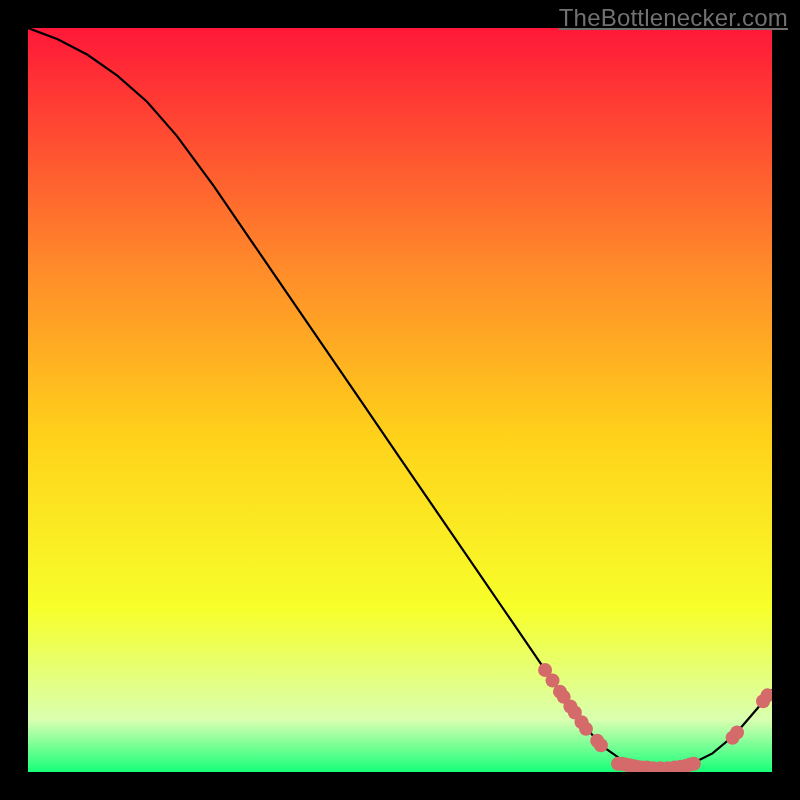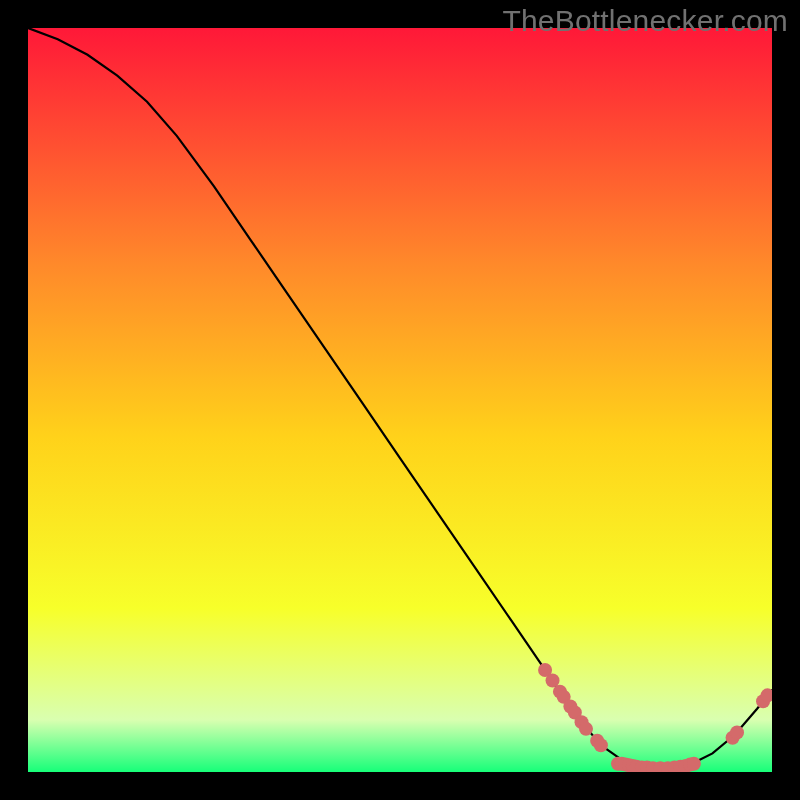--- a/index.html
+++ b/index.html
@@ -15,24 +15,25 @@
     position: relative;
     width: 800px;
     height: 800px;
     background: #000;
   }
   .watermark {
     position: absolute;
     top: 4px;
     right: 12px;
     color: #717171;
-    font-size: 30px;
+    font-size: 24px;
     font-weight: 500;
     letter-spacing: 0.2px;
     z-index: 5;
+    text-decoration: underline;
   }
   .plot {
     position: absolute;
     left: 28px;
     top: 28px;
     width: 744px;
     height: 744px;
   }
   svg { display: block; }
 </style>

